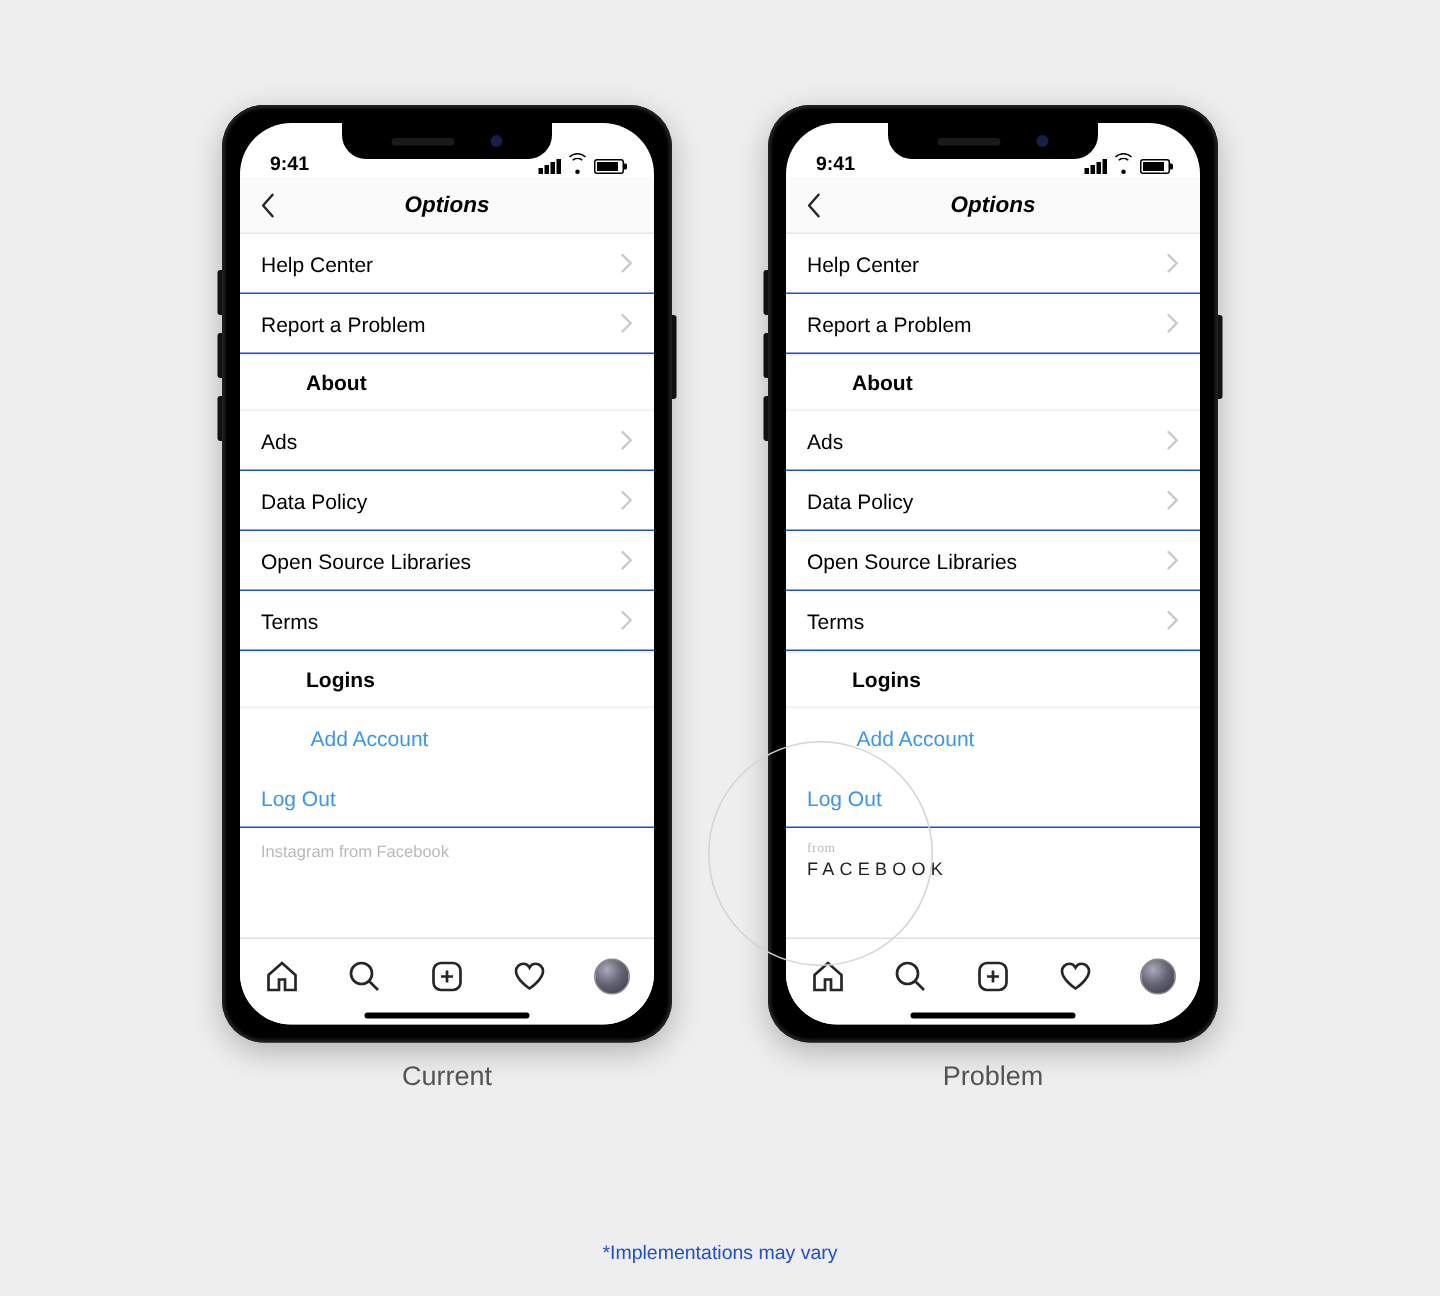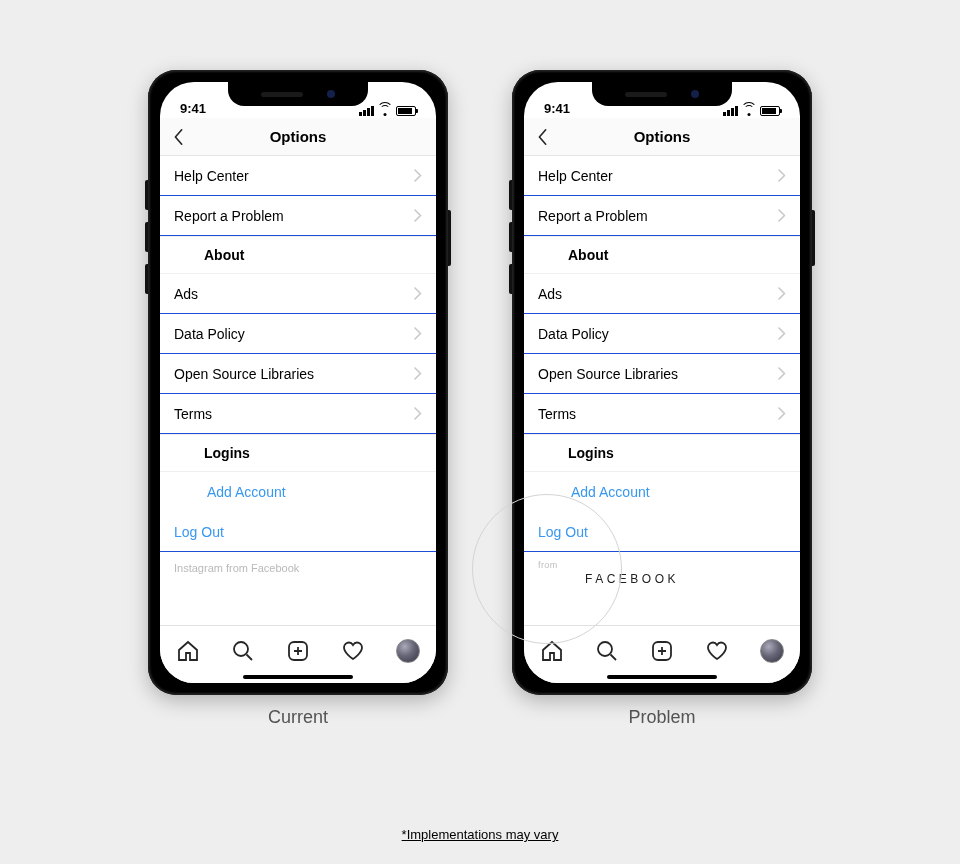--- a/index.html
+++ b/index.html
@@ -23,22 +23,21 @@
     font-size: 18px;
     color: #555;
     font-weight: 400;
   }
   .footnote {
     position: absolute;
     bottom: 22px;
     width: 100%;
     text-align: center;
     font-size: 13px;
-    color: #000000;
-    text-decoration: underline;
+    color: #1d4ed8;
   }
 
   
   .phone {
     width: 300px;
     height: 625px;
     background: #000;
     border-radius: 28px;
     padding: 12px;
     position: relative;
@@ -100,21 +99,21 @@
   .bat::after { content:""; position:absolute; right:-3px; top:2px; width:2px; height:4px; background:#000; border-radius:0 1px 1px 0;}
   .bat i { display:block; margin:1px; width:14px; height:6px; background:#000; }
 
   
   .navheader {
     height: 38px;
     background:#fafafa;
     border-bottom:1px solid #e6e6e6;
     display:flex; align-items:center; justify-content:center;
     position:relative;
-    font-size:15px; font-weight:600;
+    font-size:15px; font-weight:600;font-style:italic;
   }
   .back {
     position:absolute; left:8px; top:50%; transform:translateY(-50%);
     width:22px; height:22px; display:flex; align-items:center; justify-content:center;
     cursor:pointer;
   }
   .back svg { width:12px; height:18px; }
 
   
   .list { font-size:14px; }
@@ -139,22 +138,22 @@
   .section.topline { border-top:1px solid #efefef;padding-left:44px; }
   .link { color:#3897f0; }
   .footer-text {
     padding:10px 14px;
     font-size:11px;
     color:#b9b9b9;
   }
   .footer-brand {
     padding:8px 14px 4px 14px;
   }
-  .footer-brand .from { font-size:9px; color:#bdbdbd; letter-spacing:0.4px; }
-  .footer-brand .fb { font-size:12px; font-weight:500; letter-spacing:3.5px; color:#222; margin-top:2px;margin-left:47px; }
+  .footer-brand .from { font-size:9px; color:#bdbdbd; letter-spacing:0.4px;font-family:Liberation Serif, serif; }
+  .footer-brand .fb { font-size:12px; font-weight:500; letter-spacing:3.5px; color:#222; margin-top:2px; }
 
   
   .tabbar {
     position:absolute; bottom:0; left:0; right:0;
     height:58px;
     border-top:1px solid #e0e0e0;
     background:#fff;
     display:flex; align-items:center; justify-content:space-around;
     padding-bottom:8px;
   }

